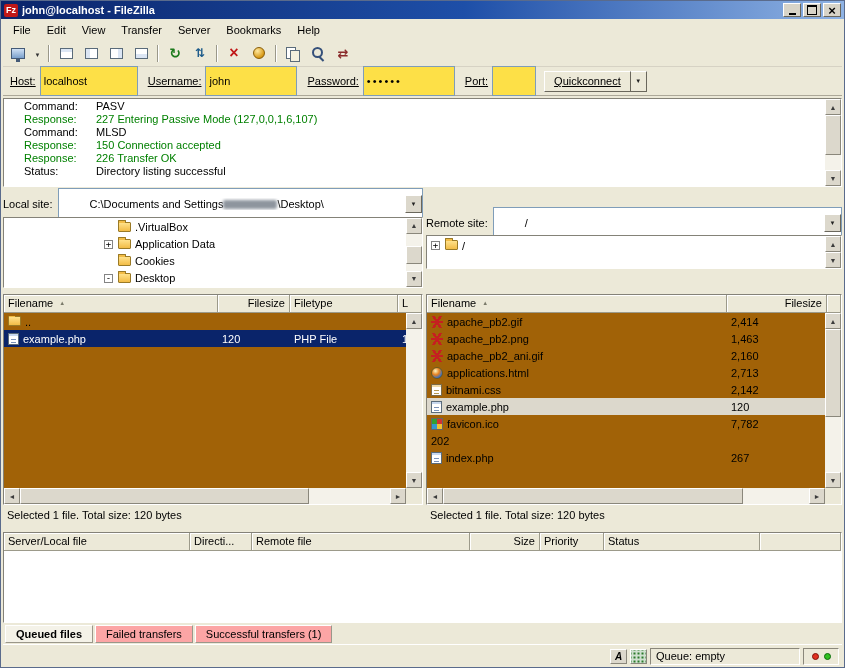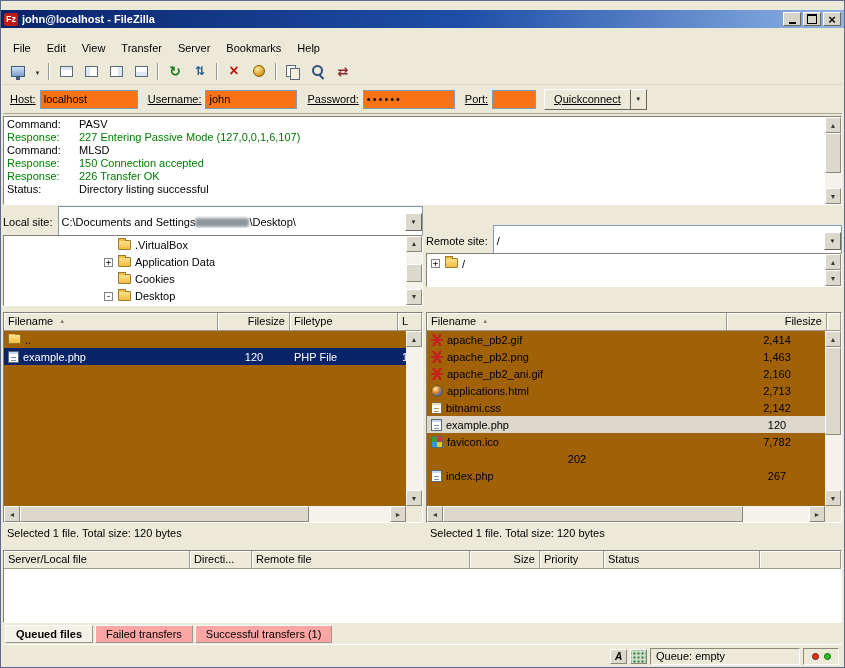--- a/index.html
+++ b/index.html
@@ -1,21 +1,21 @@
 <!DOCTYPE html>
 <html><head>
 <meta charset="utf-8">
 <style>
   *{margin:0;padding:0;box-sizing:border-box;}
   html,body{background:#9aa0a8;}
   body{font-family:"Liberation Sans","DejaVu Sans",sans-serif;font-size:11px;color:#000;}
   .window{width:845px;height:668px;background:#ece9d8;display:flex;flex-direction:column;padding:0 2px;border:1px solid #5a6b8c;position:relative;overflow:hidden;}
 
   
-  .titlebar{height:18px;flex:none;margin:9px -2px;background:linear-gradient(90deg,#0a246a 0%,#1e4fa8 55%,#8fb3e4 100%);display:flex;align-items:center;padding:0 3px;color:#fff;}
+  .titlebar{height:18px;flex:none;margin:0 -2px;background:linear-gradient(90deg,#0a246a 0%,#1e4fa8 55%,#8fb3e4 100%);display:flex;align-items:center;padding:0 3px;color:#fff;}
   .fz-logo{width:14px;height:13px;background:#c01818;color:#fff;font-size:9px;font-weight:bold;line-height:13px;text-align:center;border-radius:2px;margin-right:4px;flex:none;}
   .title-text{font-weight:bold;flex:1;white-space:nowrap;overflow:hidden;}
   .winbtn{width:18px;height:14px;background:#d8d4c8;border:1px solid;border-color:#fff #6a675c #6a675c #fff;margin-left:2px;display:flex;align-items:center;justify-content:center;color:#000;flex:none;}
   .btn-min::before{content:"";width:7px;height:2px;background:#000;margin-top:7px;}
   .btn-max::before{content:"";width:8px;height:7px;border:1px solid #000;border-top-width:2px;}
   .btn-close::before{content:"×";font-size:13px;font-weight:bold;line-height:11px;}
 
   
   .menubar{height:21px;flex:none;display:flex;align-items:center;padding:0 2px;}
   .menu-item{padding:3px 8px;}
@@ -41,32 +41,32 @@
   .tb-directory-comparison::after{content:"";position:absolute;left:4px;top:3px;width:8px;height:10px;background:#f4f0dc;border:1px solid #5a6b7a;}
   .tb-find-files{width:13px;height:13px;position:relative;}
   .tb-find-files::before{content:"";position:absolute;left:0;top:0;width:7px;height:7px;border:2px solid #35507a;border-radius:50%;}
   .tb-find-files::after{content:"";position:absolute;left:8px;top:9px;width:6px;height:2px;background:#35507a;transform:rotate(45deg);transform-origin:0 0;}
   .tb-synchronized-browsing::before{content:"⇄";color:#8a2a2a;font-size:13px;font-weight:bold;}
 
   
   .quickbar{height:29px;flex:none;display:flex;align-items:center;padding:0 5px;border-bottom:1px solid #aca899;}
   .qc-label{text-decoration:underline;margin:0 4px 0 10px;white-space:nowrap;}
   .qc-label:first-child{margin-left:2px;}
-  .qc-input{height:19px;border:1px solid #7f9db9;background:#f97316;font:inherit;padding:0 3px;}
+  .qc-input{height:30px;border:1px solid #7f9db9;background:#fde047;font:inherit;padding:0 3px;}
   .in-host{width:98px;}.in-user{width:92px;}.in-pass{width:92px;letter-spacing:2px;}.in-port{width:44px;}
   .qc-btn{height:21px;margin-left:8px;background:#ece9d8;border:1px solid;border-color:#fff #6a675c #6a675c #fff;padding:0 9px;display:flex;align-items:center;}
   .qc-btn span{text-decoration:underline;}
   .qc-drop{width:16px;height:21px;background:#ece9d8;border:1px solid;border-color:#fff #6a675c #6a675c #fff;border-left:none;display:flex;align-items:center;justify-content:center;}
   .qc-drop::before{content:"▼";font-size:6px;color:#222;}
 
   
   .logwrap{height:89px;flex:none;margin:2px 0;display:flex;border:1px solid;border-color:#848278 #fff #fff #848278;background:#fff;overflow:hidden;}
   .logtext{flex:1;padding:1px 3px;overflow:hidden;}
   .log-line{line-height:13px;white-space:nowrap;}
-  .log-label{display:inline-block;width:72px;}
+  .log-label{display:inline-block;width:72px;margin-left:17px;}
   .log-response{color:#008000;}
   .log-command,.log-status{color:#000;}
 
   
   .vscroll{width:16px;flex:none;display:flex;flex-direction:column;background:#f4f2ea;}
   .hscroll{flex:1;display:flex;background:#f4f2ea;}
   .sbtn{width:16px;height:16px;flex:none;background:#dcd8cc;border:1px solid;border-color:#fff #8a877b #8a877b #fff;display:flex;align-items:center;justify-content:center;color:#3c3c3c;font-size:7px;}
   .sb-up::before{content:"▲";}.sb-down::before{content:"▼";}.sb-left::before{content:"◄";}.sb-right::before{content:"►";}
   .vtrack{flex:1;position:relative;}
   .vthumb{position:absolute;left:0;width:100%;background:#dcd8cc;border:1px solid;border-color:#fff #8a877b #8a877b #fff;}
@@ -74,21 +74,21 @@
   .hthumb{position:absolute;top:0;height:100%;background:#dcd8cc;border:1px solid;border-color:#fff #8a877b #8a877b #fff;}
 
   
   .panes{height:103px;flex:none;display:flex;margin-bottom:2px;align-items:center;}
   .vdiv{width:3px;flex:none;}
   .pane-col{display:flex;flex-direction:column;}
   .pane-local{width:420px;flex:none;}
   .pane-remote{flex:1;}
   .combo-row{height:21px;flex:none;display:flex;align-items:center;margin-bottom:2px;}
   .combo-label{flex:none;margin-right:5px;white-space:nowrap;}
-  .combo{flex:1;height:32px;border:1px solid #7f9db9;background:#fff;display:flex;align-items:center;overflow:hidden;}
+  .combo{flex:1;height:32px;border:1px solid #7f9db9;background:#fff;display:flex;align-items:center;overflow:hidden;padding-left:28px;}
   .combo-text{flex:1;padding:0 3px;white-space:nowrap;overflow:hidden;}
   .combo-btn{width:17px;height:18px;flex:none;background:#dcd8cc;border:1px solid;border-color:#fff #6a675c #6a675c #fff;display:flex;align-items:center;justify-content:center;}
   .combo-btn::before{content:"▼";font-size:6px;color:#222;}
   .redact{display:inline-block;width:54px;height:9px;background:#8e959e;filter:blur(1.5px);border-radius:2px;vertical-align:-1px;}
   .treewrap{flex:1;display:flex;border:1px solid;border-color:#848278 #fff #fff #848278;background:#fff;overflow:hidden;}
   .tree-rows{flex:1;overflow:hidden;padding-top:1px;}
   .tree-row{height:17px;display:flex;align-items:center;white-space:nowrap;}
   .local-tree .tree-row{padding-left:100px;}
   .remote-tree .tree-row{padding-left:4px;}
   .expander{width:9px;height:9px;flex:none;border:1px solid #848484;background:#fff;font:9px/7px "DejaVu Sans Mono",monospace;text-align:center;margin-right:5px;}
@@ -119,21 +119,21 @@
   .lh-remote{grid-template-columns:300px 100px 1fr;}
   .hcell{padding:2px 4px 0 4px;border-right:1px solid #9c9a8a;border-bottom:1px solid #9c9a8a;box-shadow:inset 1px 1px 0 #fff;white-space:nowrap;overflow:hidden;}
   .hcell.right{text-align:right;}
   .sort-asc::after{content:"▲";font-size:6px;color:#7a7a6a;margin-left:6px;vertical-align:2px;}
   .list-main{flex:1;display:flex;overflow:hidden;}
   .list-rows{flex:1;overflow:hidden;}
   .list-row{height:17px;display:grid;align-items:center;}
   .local-row{grid-template-columns:214px 72px 108px 1fr;}
   .remote-row{grid-template-columns:300px 100px;}
   .cell{padding:0 4px;white-space:nowrap;overflow:hidden;}
-  .c-size{text-align:center;}
+  .c-size{text-align:left;}
   .c-name{display:flex;align-items:center;}
   .sel{background:#0a246a;color:#fff;}
   .sel-inactive{background:#dcd8cc;}
   .hrow{height:16px;flex:none;display:flex;}
   .corner{width:16px;flex:none;background:#ece9d8;}
 
   
   .status-row{height:19px;flex:none;display:flex;align-items:center;}
   .status-cell{padding:0 4px;white-space:nowrap;overflow:hidden;}
   .sc-local{width:420px;flex:none;}

